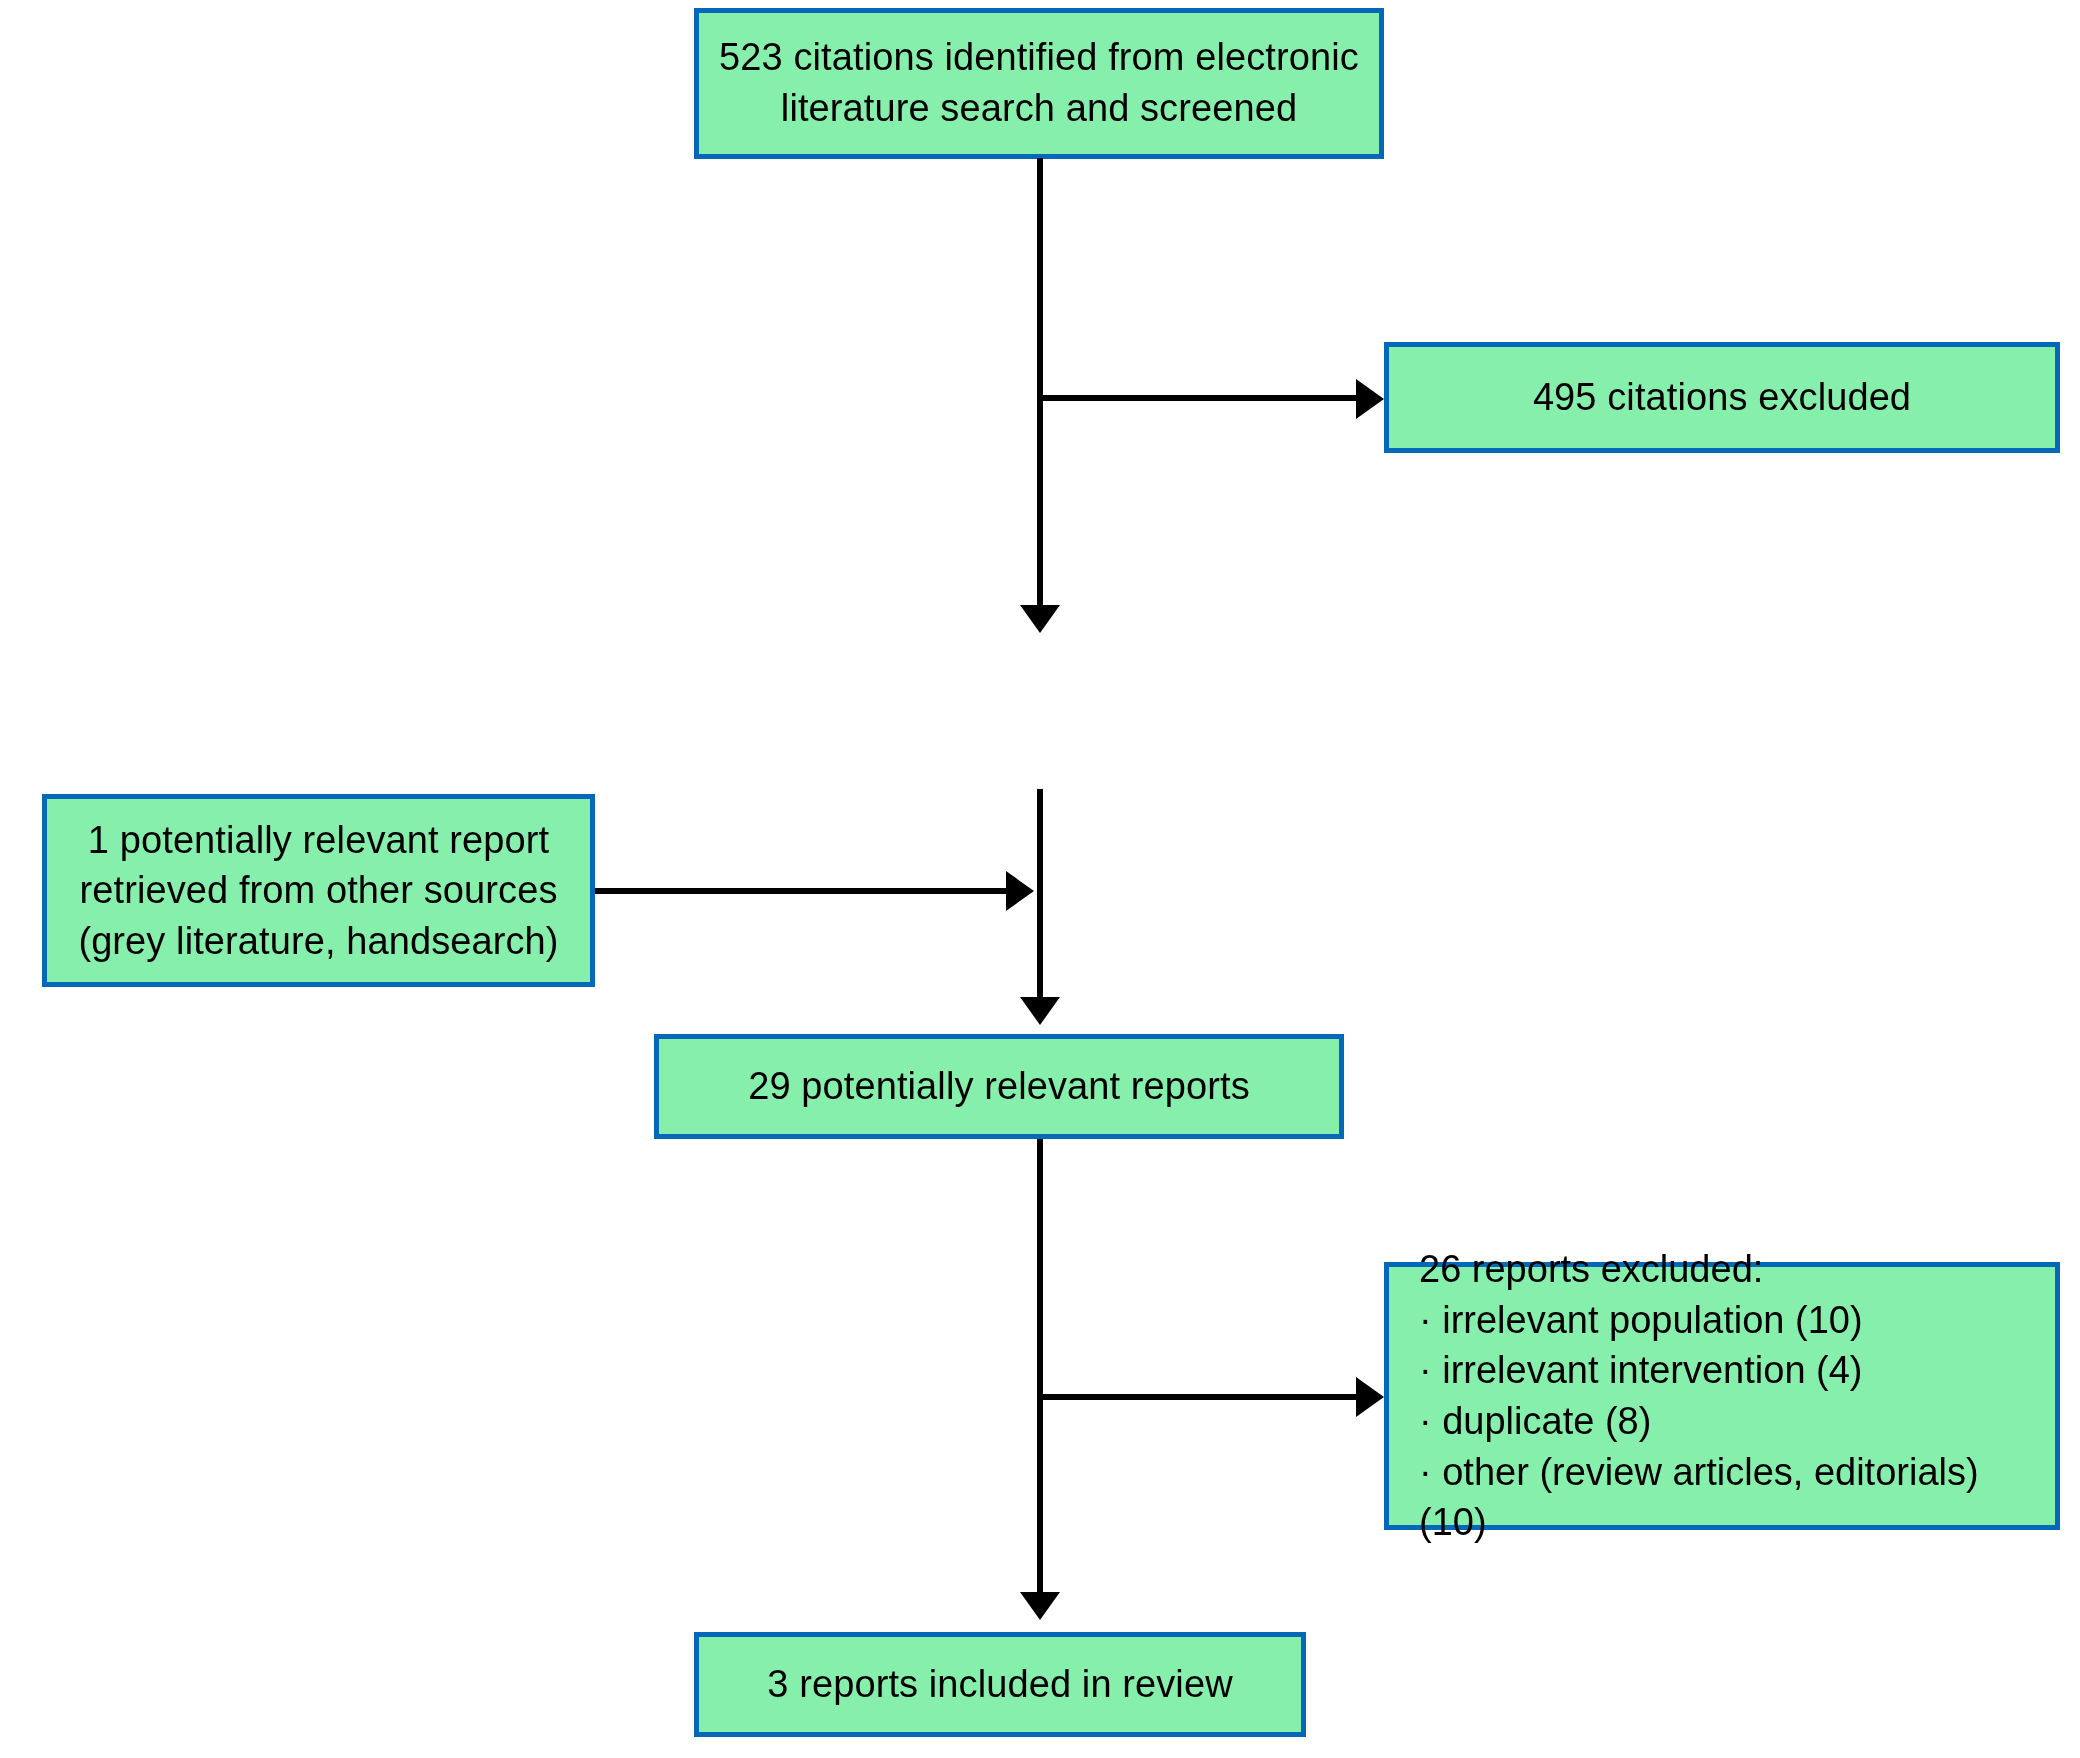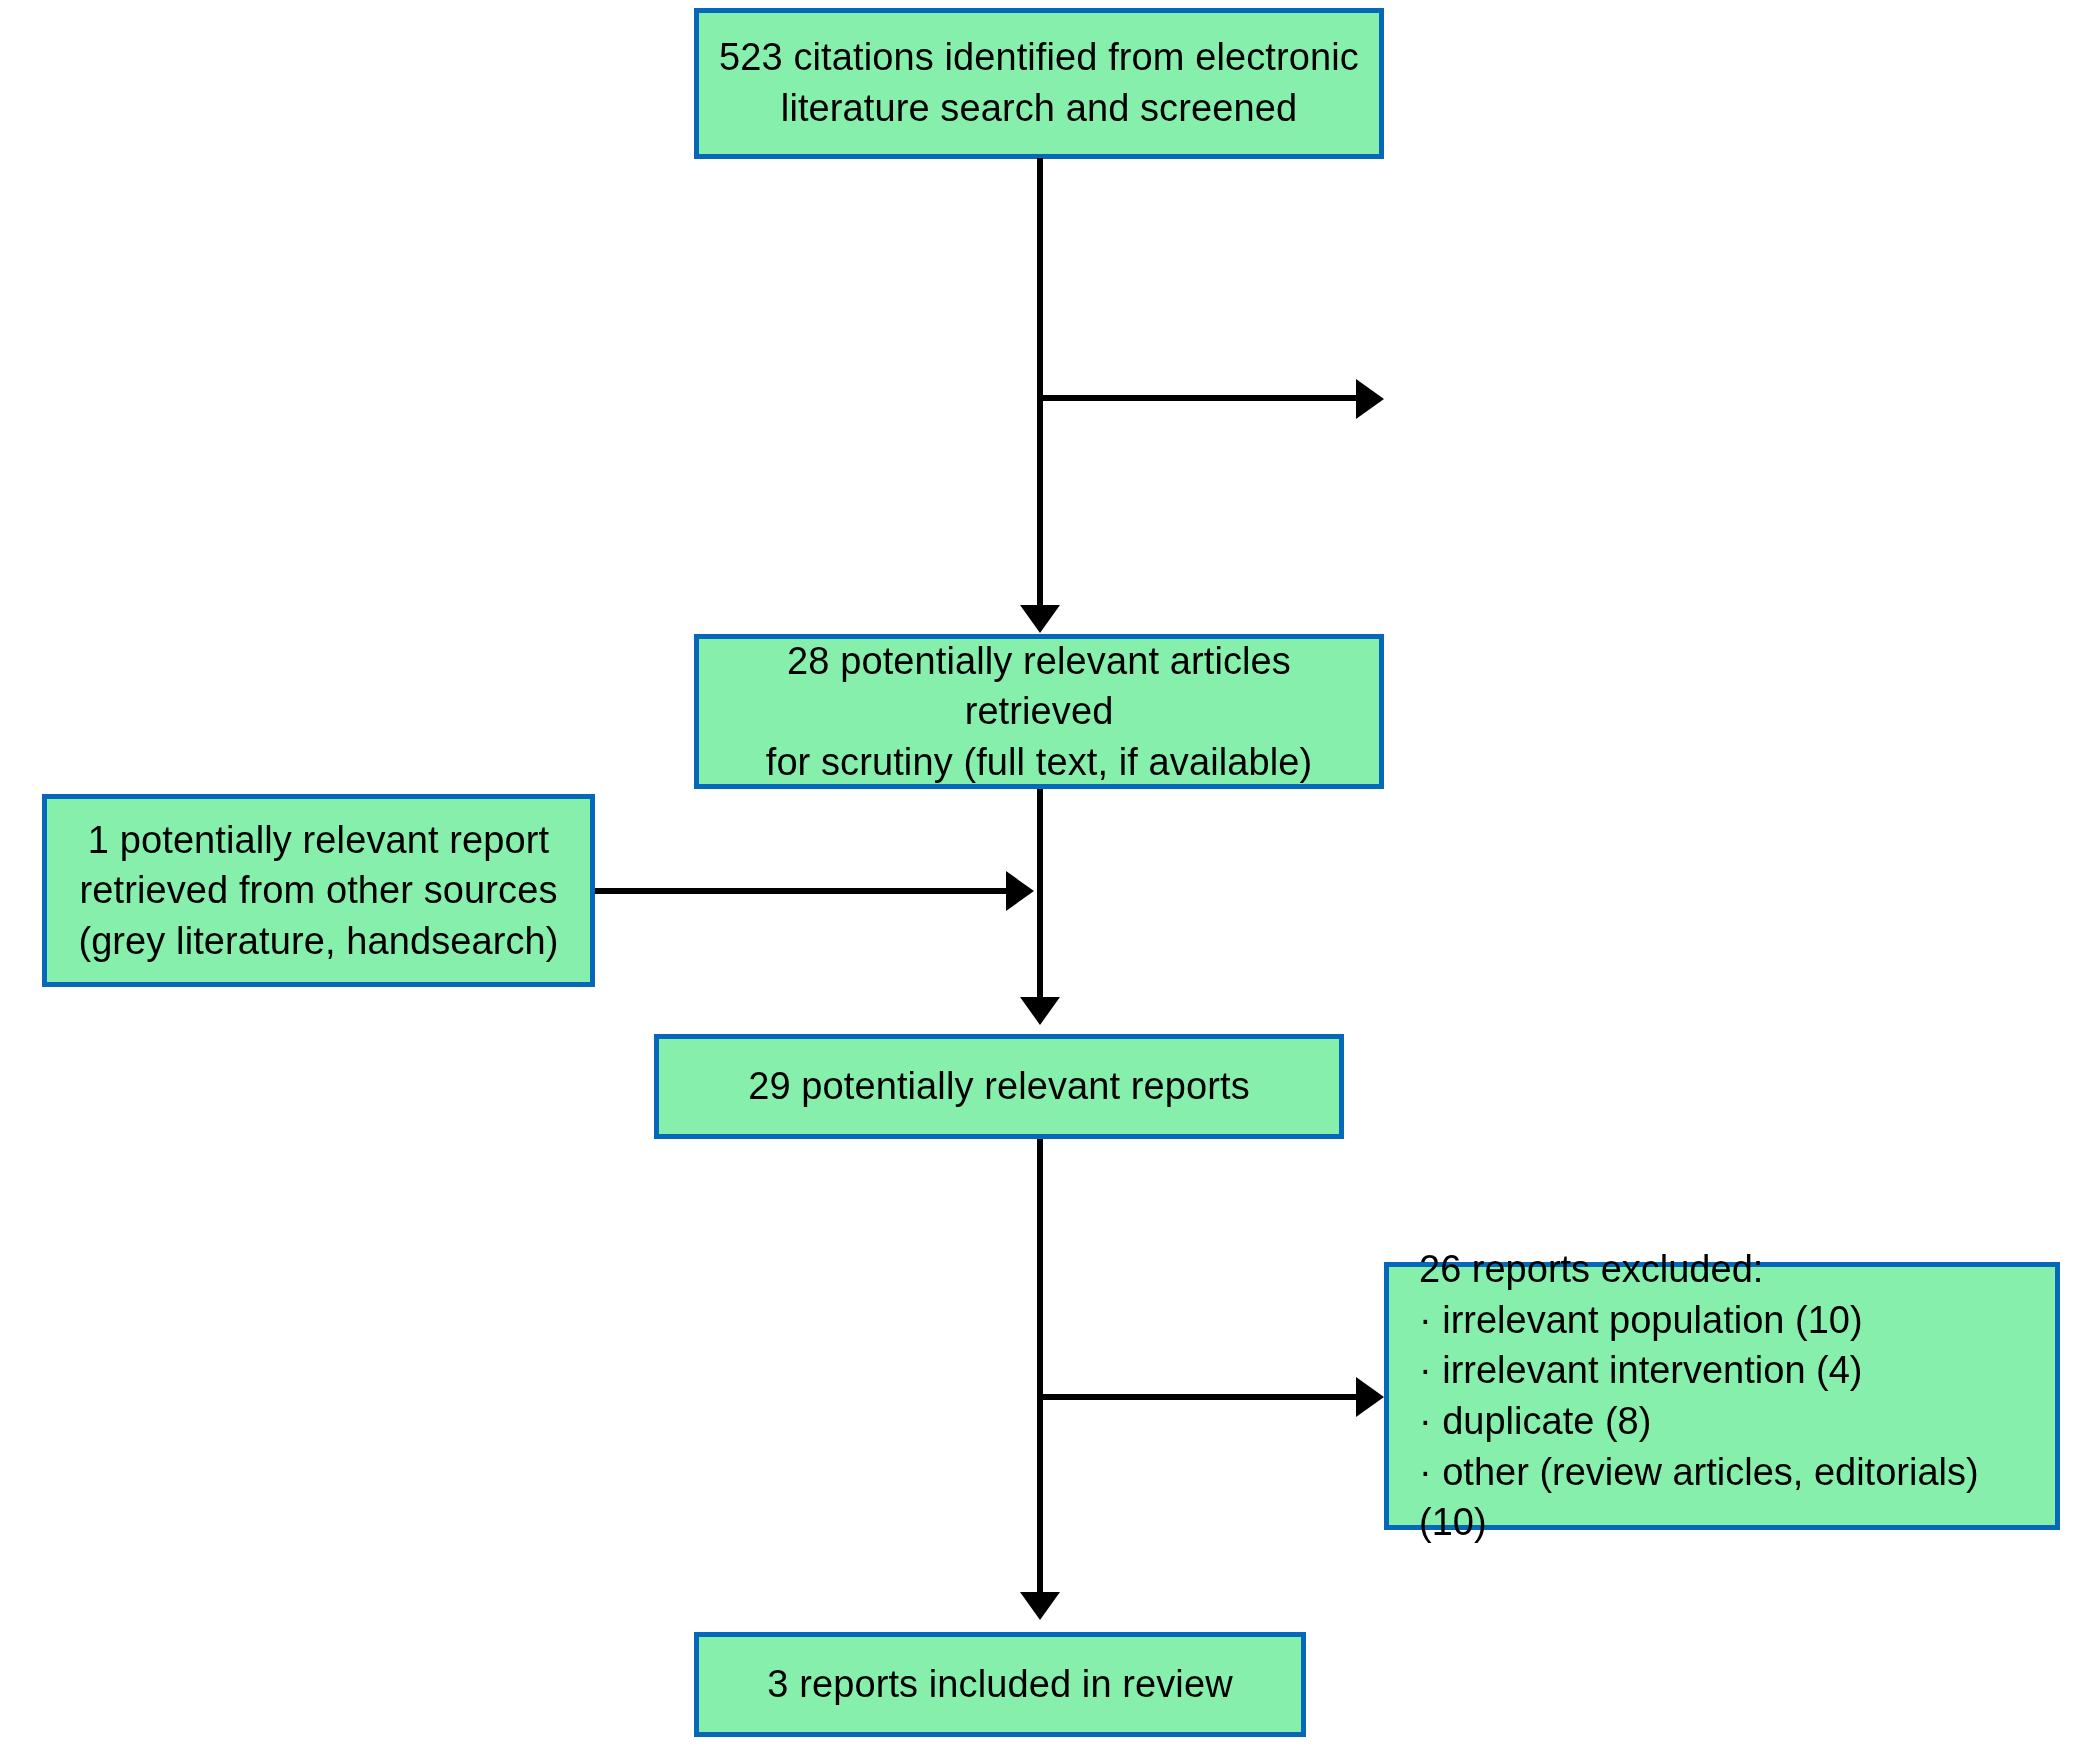--- a/index.html
+++ b/index.html
@@ -94,25 +94,24 @@
     <span class="box-text">523 citations identified from electronic
 literature search and screened</span>
   </div>
 
   <div class="vline" style="left:1037px; top:158px; width:5.6px; height:448px;"></div>
   <div class="arrow-down" style="left:1020px; top:605px;"></div>
 
   <div class="hline" style="left:1037px; top:395px; width:325px; height:5.6px;"></div>
   <div class="arrow-right" style="left:1356px; top:379px;"></div>
 
+  <div class="box" style="left:1384px; top:342px; width:676px; height:111px;">
+    <span class="box-text">495 citations excluded</span>
+  </div>
 
-  <div class="box" style="left:694px; top:634px; width:690px; height:155px;">
-    <span class="box-text">28 potentially relevant articles retrieved
-for scrutiny (full text, if available)</span>
-  </div>
 
   <div class="vline" style="left:1037px; top:789px; width:5.6px; height:209px;"></div>
   <div class="arrow-down" style="left:1020px; top:997px;"></div>
 
   <div class="box" style="left:42px; top:794px; width:553px; height:193px;">
     <span class="box-text">1 potentially relevant report
 retrieved from other sources
 (grey literature, handsearch)</span>
   </div>
 

